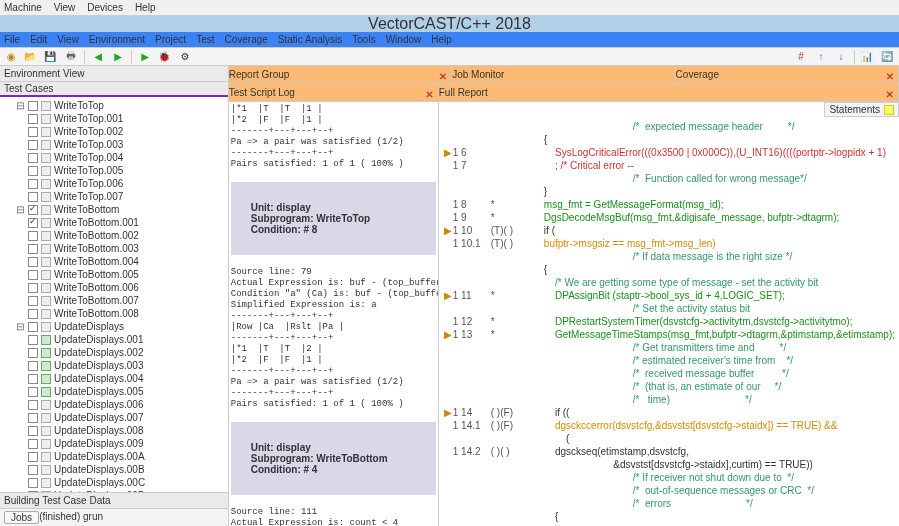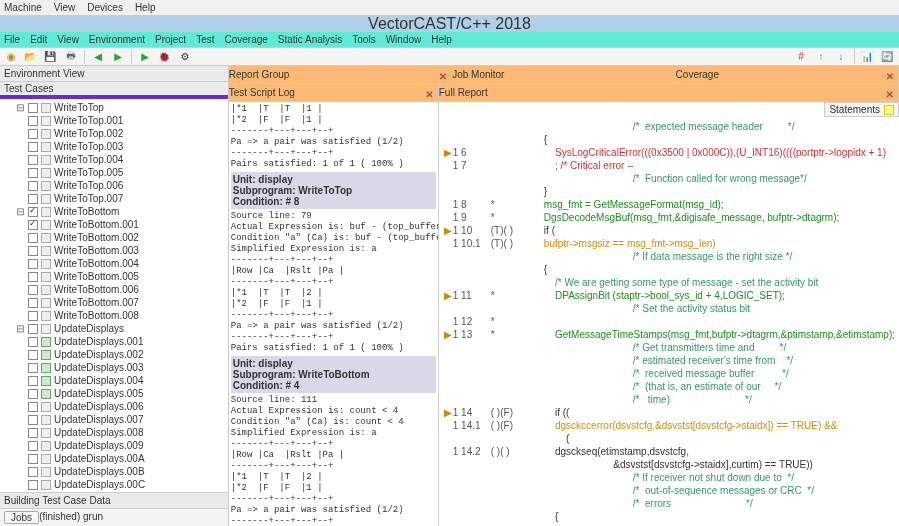--- a/index.html
+++ b/index.html
@@ -1,45 +1,45 @@
 <!DOCTYPE html>
 <html><head>
 <meta charset="utf-8">
 <style>
 *{margin:0;padding:0;box-sizing:border-box;font-family:Tahoma,Arial,sans-serif;font-size:10px;color:#333}
 body{background:#e8e8e8;width:899px;height:526px;position:relative;overflow:hidden}
 .menubar{background:#f0f0f0;height:16px;display:flex;align-items:center;padding:0 4px;gap:12px;border-bottom:1px solid #ccc}
 .menubar span{cursor:default}
 .titlebar{background:#b0d0e8;height:16px;text-align:center;line-height:16px;font-size:16px}
-.menubar2{background:#5eead4;height:16px;display:flex;align-items:center;padding:0 4px;gap:10px;border-bottom:1px solid #ccc}
+.menubar2{background:#3b82f6;height:16px;display:flex;align-items:center;padding:0 4px;gap:10px;border-bottom:1px solid #ccc}
 .toolbar{background:#f4f4f4;height:18px;display:flex;align-items:center;padding:0 4px;gap:6px;border-bottom:1px solid #ccc}
 .tb-icon{width:14px;height:14px;display:inline-flex;align-items:center;justify-content:center;font-size:10px}
 .main{display:flex;height:calc(100% - 66px)}
 .left{width:244px;background:#fff;border-right:1px solid #ccc;display:flex;flex-direction:column}
 .env-hdr{background:#eaeaea;padding:2px 4px;border-bottom:1px solid #ccc;font-size:10px}
-.tc-hdr{background:#eaeaea;padding:1px 4px;font-size:10px;border-bottom:4px solid #6d28d9}
+.tc-hdr{background:#eaeaea;padding:1px 4px;font-size:10px;border-bottom:2px solid #6d28d9}
 .tree{flex:1;overflow:auto;padding:2px;font-size:10px}
 .tree-item{display:flex;align-items:center;gap:3px;padding:0 2px;white-space:nowrap;height:13px}
 .tree-item .cb{width:10px;height:10px;border:1px solid #888;background:#fff}
 .tree-item .ck{background:#fff;position:relative}
 .tree-item .ck::after{content:"✓";position:absolute;top:-3px;left:0;font-size:9px}
 .ind1{padding-left:14px}.ind2{padding-left:26px}
 .ico-d{width:10px;height:10px;background:#eee;border:1px solid #aaa}
 .ico-g{background:#cfe8cf;border-color:#6a6}
 .expander{width:9px;text-align:center;color:#666}
 .btcd{background:#eaeaea;padding:2px 4px;border-top:1px solid #ccc;font-size:10px}
 .jobs-row{display:flex;gap:0;padding:2px 4px;background:#f4f4f4;border-top:1px solid #ccc;font-size:10px}
 .jobs-btn{border:1px solid #aaa;padding:0 6px;border-radius:2px;background:#f8f8f8}
 .mid{flex:1;display:flex;flex-direction:column}
 .tabrow{background:#e8e8e8;height:18px;display:flex;border-bottom:1px solid #ccc}
 .tab{flex:1;text-align:left;line-height:18px;font-size:10px;border-right:1px solid #ccc;background:#fdba74;position:relative}
 .tab .x{position:absolute;right:4px;top:2px;color:#b44;font-weight:bold}
 .midpanes{flex:1;display:flex}
 .script{width:210px;background:#fff;border-right:1px solid #ccc;overflow:auto;font-family:'Courier New',monospace;font-size:9px;padding:2px}
-.script .blk{background:#d8d8e8;padding:2px;margin:2px 0;font-family:Tahoma}
+.script .blk{background:#d8d8e8;padding:20px;margin:12px 0;font-family:Tahoma}
 .script .blk b{font-weight:bold}
 .script pre{font-family:'Courier New',monospace;font-size:9px;white-space:pre;line-height:11px}
 .right{flex:1;background:#fff;display:flex;flex-direction:column;position:relative}
 .stmt-bar{position:absolute;top:0;right:0;background:#f4f4f4;padding:1px 4px;font-size:9px;display:flex;align-items:center;gap:4px;border:1px solid #ccc}
 .stmt-sq{width:10px;height:10px;background:#ff6;border:1px solid #cc3}
 .code{flex:1;overflow:auto;font-family:'Courier New',monospace;font-size:10px;padding:18px 4px 4px;line-height:13px}
 .cl{display:flex;white-space:pre}
 .cl .gut{width:38px;color:#555;flex-shrink:0}
 .cl .cov{width:42px;color:#555;flex-shrink:0}
 .cl .txt{flex:1}
@@ -330,21 +330,21 @@
             <div class="cl"><span class="arrow"> </span><span class="gut"></span><span class="cov"></span><span class="txt ">    }</span></div>
             <div class="cl"><span class="arrow"> </span><span class="gut">1 8</span><span class="cov">*</span><span class="txt grn">    msg_fmt = GetMessageFormat(msg_id);</span></div>
             <div class="cl"><span class="arrow"> </span><span class="gut">1 9</span><span class="cov">*</span><span class="txt grn">    DgsDecodeMsgBuf(msg_fmt,&amp;digisafe_message, bufptr-&gt;dtagrm);</span></div>
             <div class="cl"><span class="arrow">▶</span><span class="gut">1 10</span><span class="cov">(T)( )</span><span class="txt ">    if (</span></div>
             <div class="cl"><span class="arrow"> </span><span class="gut">1 10.1</span><span class="cov">(T)( )</span><span class="txt org">    bufptr-&gt;msgsiz == msg_fmt-&gt;msg_len)</span></div>
             <div class="cl"><span class="arrow"> </span><span class="gut"></span><span class="cov"></span><span class="txt cmt">                                    /* If data message is the right size */</span></div>
             <div class="cl"><span class="arrow"> </span><span class="gut"></span><span class="cov"></span><span class="txt ">    {</span></div>
             <div class="cl"><span class="arrow"> </span><span class="gut"></span><span class="cov"></span><span class="txt cmt">        /* We are getting some type of message - set the activity bit</span></div>
             <div class="cl"><span class="arrow">▶</span><span class="gut">1 11</span><span class="cov">*</span><span class="txt grn">        DPAssignBit (staptr-&gt;bool_sys_id + 4,LOGIC_SET);</span></div>
             <div class="cl"><span class="arrow"> </span><span class="gut"></span><span class="cov"></span><span class="txt cmt">                                    /* Set the activity status bit</span></div>
-            <div class="cl"><span class="arrow"> </span><span class="gut">1 12</span><span class="cov">*</span></div>
+            <div class="cl"><span class="arrow"> </span><span class="gut">1 12</span><span class="cov">*</span><span class="txt grn">        DPRestartSystemTimer(dsvstcfg-&gt;activitytm,dsvstcfg-&gt;activitytmo);</span></div>
             <div class="cl"><span class="arrow">▶</span><span class="gut">1 13</span><span class="cov">*</span><span class="txt grn">        GetMessageTimeStamps(msg_fmt,bufptr-&gt;dtagrm,&amp;ptimstamp,&amp;etimstamp);</span></div>
             <div class="cl"><span class="arrow"> </span><span class="gut"></span><span class="cov"></span><span class="txt cmt">                                    /* Get transmitters time and         */</span></div>
             <div class="cl"><span class="arrow"> </span><span class="gut"></span><span class="cov"></span><span class="txt cmt">                                    /* estimated receiver's time from    */</span></div>
             <div class="cl"><span class="arrow"> </span><span class="gut"></span><span class="cov"></span><span class="txt cmt">                                    /*  received message buffer          */</span></div>
             <div class="cl"><span class="arrow"> </span><span class="gut"></span><span class="cov"></span><span class="txt cmt">                                    /*  (that is, an estimate of our     */</span></div>
             <div class="cl"><span class="arrow"> </span><span class="gut"></span><span class="cov"></span><span class="txt cmt">                                    /*   time)                           */</span></div>
             <div class="cl"><span class="arrow">▶</span><span class="gut">1 14</span><span class="cov">( )(F)</span><span class="txt ">        if ((</span></div>
             <div class="cl"><span class="arrow"> </span><span class="gut">1 14.1</span><span class="cov">( )(F)</span><span class="txt org">        dgsckccerror(dsvstcfg,&amp;dsvstst[dsvstcfg-&gt;staidx]) == TRUE) &amp;&amp;</span></div>
             <div class="cl"><span class="arrow"> </span><span class="gut"></span><span class="cov"></span><span class="txt ">            (</span></div>
             <div class="cl"><span class="arrow"> </span><span class="gut">1 14.2</span><span class="cov">( )( )</span><span class="txt ">        dgsckseq(etimstamp,dsvstcfg,</span></div>

